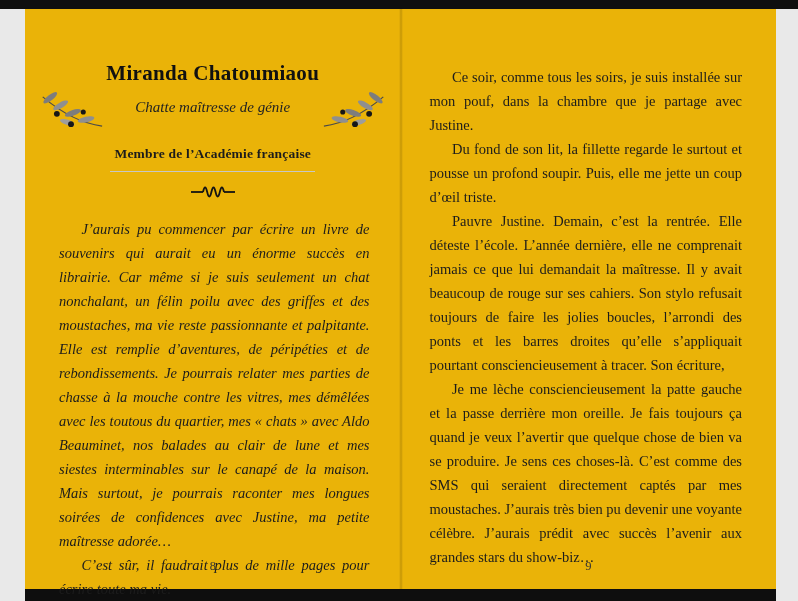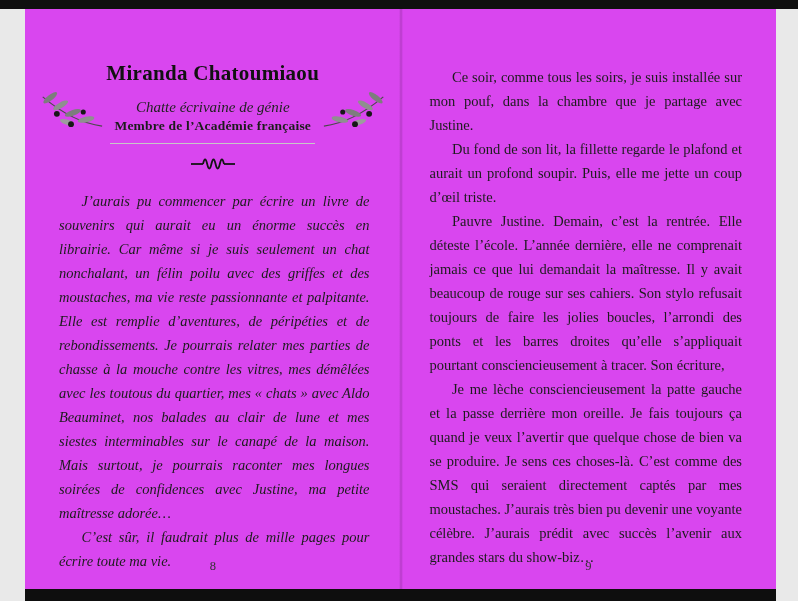--- a/index.html
+++ b/index.html
@@ -10,41 +10,41 @@
     color:#1c1c1c;
     position:relative;
     overflow:hidden;
   }
   .top-edge {
     position:absolute; top:0; left:0; width:798px; height:9px;
     background:#0f0f0f;
   }
   .spread {
     position:absolute; top:9px; left:25px; width:751px; height:592px;
-    background:#d946ef;
+    background:#eab308;
     border-bottom:12px solid #0e0e0e;
     display:flex;
   }
   .spread::before {
     content:""; position:absolute; left:50%; top:0; bottom:0; width:4px;
     transform:translateX(-50%);
     background:linear-gradient(to right, rgba(0,0,0,0), rgba(0,0,0,0.16), rgba(0,0,0,0));
   }
   .page { width:50%; position:relative; height:100%; }
 
   
   .chapter-header { position:relative; text-align:center; padding-top:52px; }
   .chapter-title {
     font-size:21px; font-weight:700; letter-spacing:0.3px; color:#111;
   }
   .chapter-subtitle {
     font-style:italic; font-size:15px; margin-top:13px; color:#222;
   }
   .chapter-affiliation {
-    font-size:13.5px; font-weight:700; margin-top:2px; letter-spacing:0.2px;
+    font-size:13.5px; font-weight:700; margin-top:30px; letter-spacing:0.2px;
   }
   .header-rule {
     width:205px; height:1px; background:#c7c7c7; margin:9px auto 0;
   }
   .section-divider { margin:13px auto 10px; width:46px; height:14px; display:block; }
 
   .branch { position:absolute; top:78px; width:66px; height:48px; }
   .branch-left  { left:13px; }
   .branch-right { right:13px; transform:scaleX(-1); }
 
@@ -88,21 +88,21 @@
         <ellipse cx="24" cy="18" rx="9" ry="3" transform="rotate(-30 24 18)" fill="#8f8f8f"></ellipse>
         <ellipse cx="37" cy="26" rx="9" ry="3" transform="rotate(-20 37 26)" fill="#7d7d7d"></ellipse>
         <ellipse cx="51" cy="33" rx="9" ry="3" transform="rotate(-12 51 33)" fill="#8f8f8f"></ellipse>
         <ellipse cx="31" cy="36" rx="8" ry="2.8" transform="rotate(18 31 36)" fill="#9d9d9d"></ellipse>
         <circle cx="20" cy="27" r="3.1" fill="#171717"></circle>
         <circle cx="35" cy="38" r="3.1" fill="#171717"></circle>
         <circle cx="48" cy="25" r="2.7" fill="#171717"></circle>
       </svg>
 
       <div class="chapter-title">Miranda Chatoumiaou</div>
-      <div class="chapter-subtitle">Chatte écrivaine de génie</div>
+      <div class="chapter-subtitle">Chatte maîtresse de génie</div>
       <div class="chapter-affiliation">Membre de l’Académie française</div>
       <div class="header-rule"></div>
 
       <svg class="section-divider" viewBox="0 0 46 14" xmlns="http://www.w3.org/2000/svg">
         <path d="M1 7 H13" stroke="#141414" stroke-width="1.8" fill="none"></path>
         <path d="M13 7 c1.4-6 2.8-6 4.2 0 c1.4 6 2.8 6 4.2 0 c1.4-6 2.8-6 4.2 0 c1.4 6 2.8 6 4.2 0 c1.4-6 2.8-6 4.2 0" stroke="#141414" stroke-width="1.8" fill="none"></path>
         <path d="M34 7 H45" stroke="#141414" stroke-width="1.8" fill="none"></path>
       </svg>
     </div>
 
@@ -111,21 +111,21 @@
       <p>C’est sûr, il faudrait plus de mille pages pour écrire toute ma vie.</p>
     </div>
 
     <div class="page-num">8</div>
   </div>
 
   <div class="page">
 
     <div class="body-text right-body">
       <p>Ce soir, comme tous les soirs, je suis installée sur mon pouf, dans la chambre que je partage avec Justine.</p>
-      <p>Du fond de son lit, la fillette regarde le plafond et aurait un profond soupir. Puis, elle me jette un coup d’œil triste.</p>
+      <p>Du fond de son lit, la fillette regarde le surtout et pousse un profond soupir. Puis, elle me jette un coup d’œil triste.</p>
       <p>Pauvre Justine. Demain, c’est la rentrée. Elle déteste l’école. L’année dernière, elle ne comprenait jamais ce que lui demandait la maîtresse. Il y avait beaucoup de rouge sur ses cahiers. Son stylo refusait toujours de faire les jolies boucles, l’arrondi des ponts et les barres droites qu’elle s’appliquait pourtant consciencieusement à tracer. Son écriture,</p>
       <p>Je me lèche consciencieusement la patte gauche et la passe derrière mon oreille. Je fais toujours ça quand je veux l’avertir que quelque chose de bien va se produire. Je sens ces choses-là. C’est comme des SMS qui seraient directement captés par mes moustaches. J’aurais très bien pu devenir une voyante célèbre. J’aurais prédit avec succès l’avenir aux grandes stars du show-biz…</p>
     </div>
 
     <div class="page-num">9</div>
   </div>
 
 </div>
 
 </body></html>

